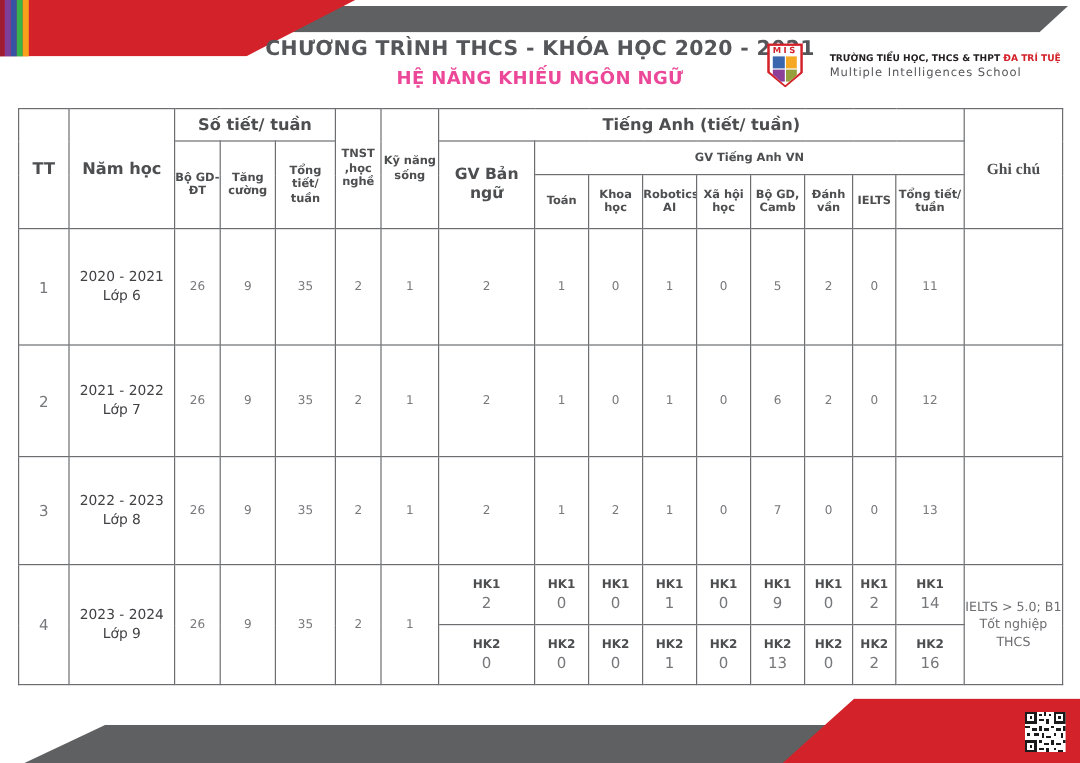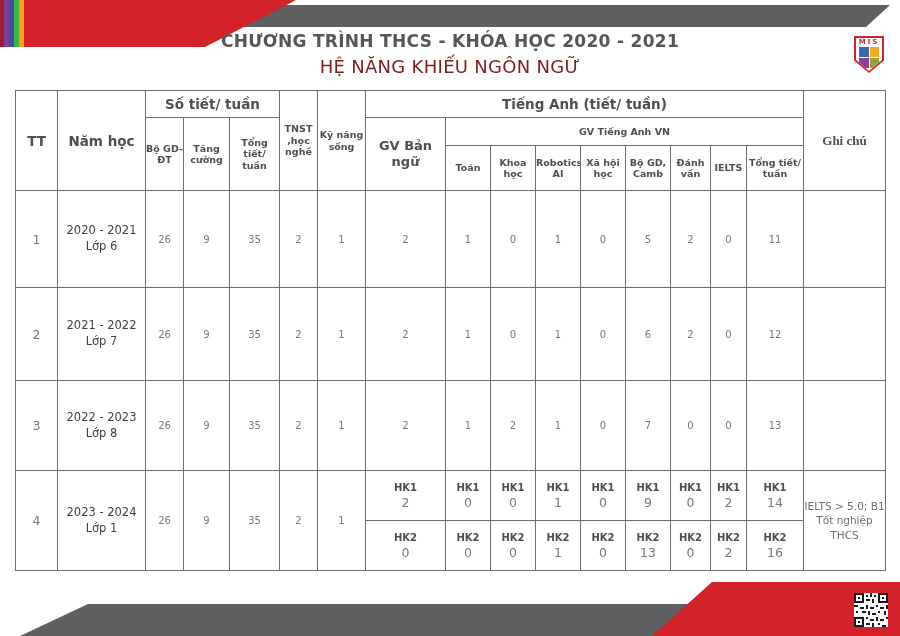--- a/index.html
+++ b/index.html
@@ -16,21 +16,21 @@
   #stripes span{display:block;height:100%;}
   #bottom-gray{left:0;bottom:0;width:100%;height:32px;background:#5f6062;
                clip-path:polygon(88px 0,100% 0,100% 100%,20px 100%);z-index:1;}
   #bottom-red{left:0;bottom:0;width:100%;height:54px;background:#d3222a;
               clip-path:polygon(712px 0,100% 0,100% 100%,652px 100%);z-index:2;}
   #qr{position:absolute;right:12px;bottom:9px;width:34px;height:34px;z-index:3;}
 
   
   #title-wrap{position:absolute;left:0;top:31px;width:100%;text-align:center;z-index:4;}
   #title1{font-size:17px;font-weight:bold;color:#55565a;letter-spacing:.3px;}
-  #title2{font-size:18px;font-weight:normal;color:#7f1d1d;margin-top:5px;letter-spacing:.3px;}
+  #title2{font-size:15px;font-weight:bold;color:#ec4899;margin-top:5px;letter-spacing:.3px;}
 
   
   #logo{position:absolute;right:16px;top:36px;display:flex;align-items:center;gap:22px;z-index:5;}
   .shield{position:relative;width:30px;height:37px;background:#d3222a;
           clip-path:polygon(0 0,100% 0,100% 66%,50% 100%,0 66%);}
   .shield-in{position:absolute;inset:2px;background:#fff;
              clip-path:polygon(0 0,100% 0,100% 66%,50% 100%,0 66%);
              display:flex;flex-direction:column;}
   .shield-mis{font-size:7px;font-weight:bold;color:#d3222a;text-align:center;
               letter-spacing:2px;line-height:9px;}
@@ -127,20 +127,24 @@
       <div class="shield-in">
         <div class="shield-mis">MIS</div>
         <div class="shield-grid">
           <span class="q1"></span>
             <span class="q2"></span>
             <span class="q3"></span>
             <span class="q4"></span>
         </div>
       </div>
     </div>
+    <div id="logo-text">
+      <div class="l1"><span>TRƯỜNG TIỂU HỌC, THCS &amp; THPT </span><span class="hl">ĐA TRÍ TUỆ</span></div>
+      <div class="l2">Multiple Intelligences School</div>
+    </div>
   </div>
 
   <table id="tbl">
     <colgroup>
       <col style="width:42px">
         <col style="width:88px">
         <col style="width:38px">
         <col style="width:46px">
       <col style="width:50px">
         <col style="width:38px">
@@ -250,21 +254,21 @@
       <td class="num">0</td>
       <td class="num">0</td>
       <td class="num">13</td>
       <td class="note"></td>
     </tr>
 
     <tr class="r4">
       <td rowspan="2" class="tt">4</td>
       <td rowspan="2">
             <div class="yr">2023 - 2024</div>
-            <div class="yr">Lớp 1</div>
+            <div class="yr">Lớp 9</div>
           </td>
       <td rowspan="2" class="num">26</td>
       <td rowspan="2" class="num">9</td>
       <td rowspan="2" class="num">35</td>
       <td rowspan="2" class="num">2</td>
       <td rowspan="2" class="num">1</td>
       <td>
             <div class="hk-label">HK1</div>
             <div class="hk-val">2</div>
           </td>

